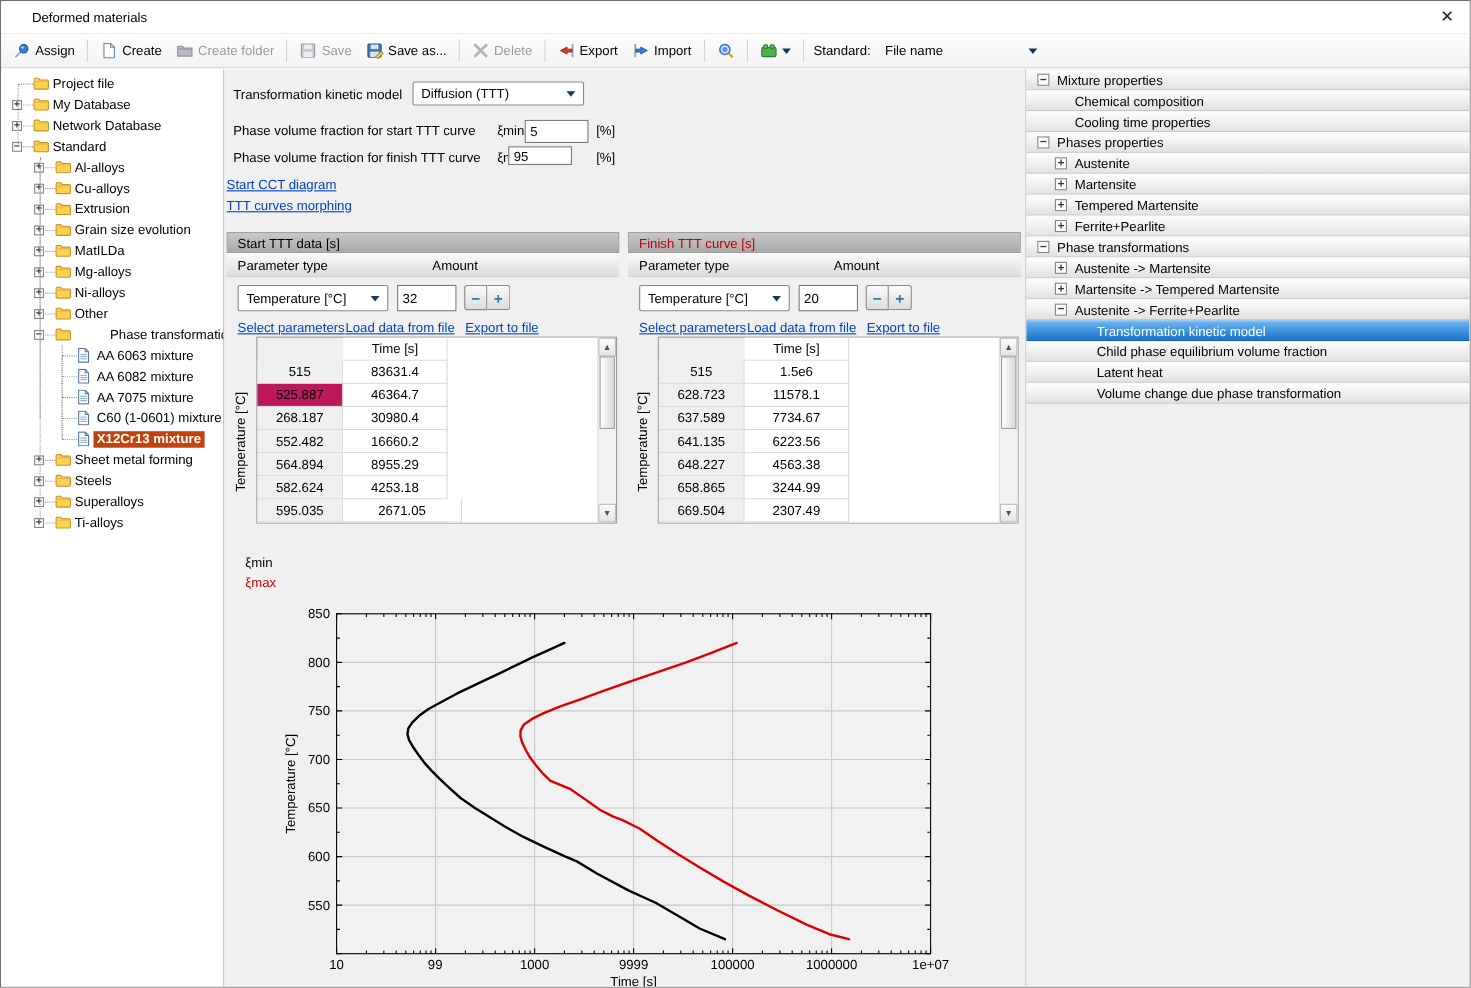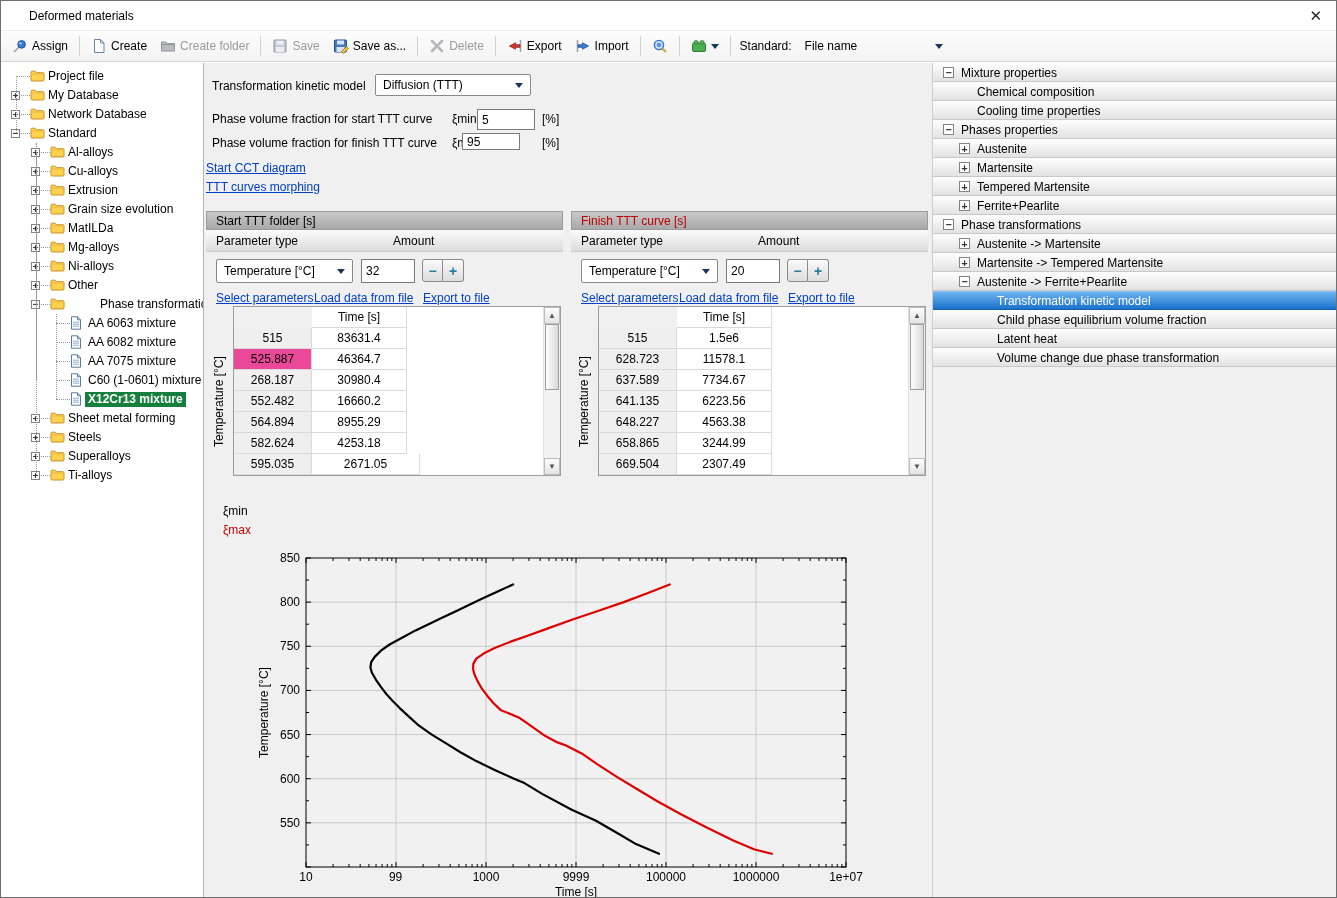--- a/index.html
+++ b/index.html
@@ -15,21 +15,21 @@
   .tb-btn.disabled{color:#9b9b9b}
   .tb-sep{width:1px;height:20px;background:#d2d2d2;margin:0 4px}
   .caret{width:0;height:0;border-left:4px solid transparent;border-right:4px solid transparent;border-top:5px solid #17365d;display:inline-block}
   .content{position:absolute;top:62px;left:0;right:0;bottom:0;display:flex}
   .left-panel{width:203px;background:#fff;border-right:1px solid #b2b2b2;position:relative;overflow:hidden}
   .main-panel{width:728px;background:#f0f0f0;position:relative;overflow:hidden}
   .right-panel{flex:1;background:#f0f0f0;position:relative;border-left:1px solid #cdcdcd;overflow:hidden}
   
   .trow{position:absolute;height:19px;left:0;right:0}
   .tlabel{position:absolute;top:2px;white-space:nowrap;padding:0 3px;line-height:15px}
-  .tlabel.selected{background:#15803d;color:#fff;font-weight:bold}
+  .tlabel.selected{background:#c2410c;color:#fff;font-weight:bold}
   .exp{position:absolute;width:9px;height:9px;top:5px;border:1px solid #848484;background:#fff;
     font:bold 9px/7px "DejaVu Sans Mono",monospace;text-align:center;color:#333}
   .ticon{position:absolute;top:2px}
   .guide{position:absolute;width:1px;border-left:1px dotted #9a9a9a}
   .stub{position:absolute;height:1px;border-top:1px dotted #9a9a9a;top:9px}
   
   .abs{position:absolute}
   .lbl{position:absolute;white-space:nowrap}
   .sel-box{position:absolute;background:#fff;border:1px solid #898989;border-radius:2px;display:flex;align-items:center;padding:0 7px;cursor:default}
   .sel-box .caret{margin-left:auto}
@@ -448,21 +448,21 @@
       <span class="lbl" style="left:248px;top:73px">ξmax</span>
       <input class="tin" style="left: 258px; top: 70px; width: 58px; height: 17px;" value="95">
       <span class="lbl" style="left:338px;top:73px">[%]</span>
 
       <span class="lnk" style="left:2px;top:98px">Start CCT diagram</span>
       <span class="lnk" style="left:2px;top:117px">TTT curves morphing</span>
 
       <div id="curvePanels">
           <div class="cpanel" style="left: 2px; top: 148px;">
             <div class="phead">
-              <span style="color: rgb(0, 0, 0);">Start TTT folder [s]</span>
+              <span style="color: rgb(0, 0, 0);">Start TTT data [s]</span>
             </div>
             <div class="psub">
               <span style="margin-left: 10px;">Parameter type</span>
               <span style="margin-left: 95px;">Amount</span>
             </div>
             <div class="sel-box" style="left: 10px; top: 48px; width: 137px; height: 24px;">
               <span>Temperature [°C]</span>
               <span class="caret"></span>
             </div>
             <input class="tin" value="32" style="left: 155px; top: 48px; width: 54px; height: 24px;">
@@ -471,21 +471,21 @@
               <span class="sbtn">+</span>
             </div>
             <span class="lnk" style="left: 10px; top: 80px;">Select parameters</span>
             <span class="lnk" style="left: 108px; top: 80px;">Load data from file</span>
             <span class="lnk" style="left: 217px; top: 80px;">Export to file</span>
             <div class="tblwrap" style="left: 27px; top: 95px; width: 328px; height: 170px;">
               <div class="tcell" style="left: 78px; top: 0px; width: 95px; height: 21px; background: rgb(255, 255, 255); border-bottom: 1px solid rgb(217, 217, 217);">Time [s]</div>
               <div class="tcell" style="left: 173px; top: 0px; width: 138px; height: 168px; background: rgb(255, 255, 255); border: none;"></div>
               <div class="tcell" style="left: 0px; top: 21px; width: 78px; height: 21px; background: rgb(239, 239, 239); border-left: none;">515</div>
               <div class="tcell" style="left: 78px; top: 21px; width: 95px; height: 21px; background: rgb(255, 255, 255);">83631.4</div>
-              <div class="tcell" style="left: 0px; top: 42px; width: 78px; height: 21px; background: #ec4899; border-left: none;">525.887</div>
+              <div class="tcell" style="left: 0px; top: 42px; width: 78px; height: 21px; background: #be185d; border-left: none;">525.887</div>
               <div class="tcell" style="left: 78px; top: 42px; width: 95px; height: 21px; background: rgb(255, 255, 255);">46364.7</div>
               <div class="tcell" style="left: 0px; top: 63px; width: 78px; height: 21px; background: rgb(239, 239, 239); border-left: none;">268.187</div>
               <div class="tcell" style="left: 78px; top: 63px; width: 95px; height: 21px; background: rgb(255, 255, 255);">30980.4</div>
               <div class="tcell" style="left: 0px; top: 84px; width: 78px; height: 21px; background: rgb(239, 239, 239); border-left: none;">552.482</div>
               <div class="tcell" style="left: 78px; top: 84px; width: 95px; height: 21px; background: rgb(255, 255, 255);">16660.2</div>
               <div class="tcell" style="left: 0px; top: 105px; width: 78px; height: 21px; background: rgb(239, 239, 239); border-left: none;">564.894</div>
               <div class="tcell" style="left: 78px; top: 105px; width: 95px; height: 21px; background: rgb(255, 255, 255);">8955.29</div>
               <div class="tcell" style="left: 0px; top: 126px; width: 78px; height: 21px; background: rgb(239, 239, 239); border-left: none;">582.624</div>
               <div class="tcell" style="left: 78px; top: 126px; width: 95px; height: 21px; background: rgb(255, 255, 255);">4253.18</div>
               <div class="tcell" style="left: 0px; top: 147px; width: 78px; height: 21px; background: rgb(239, 239, 239); border-left: none;">595.035</div>

